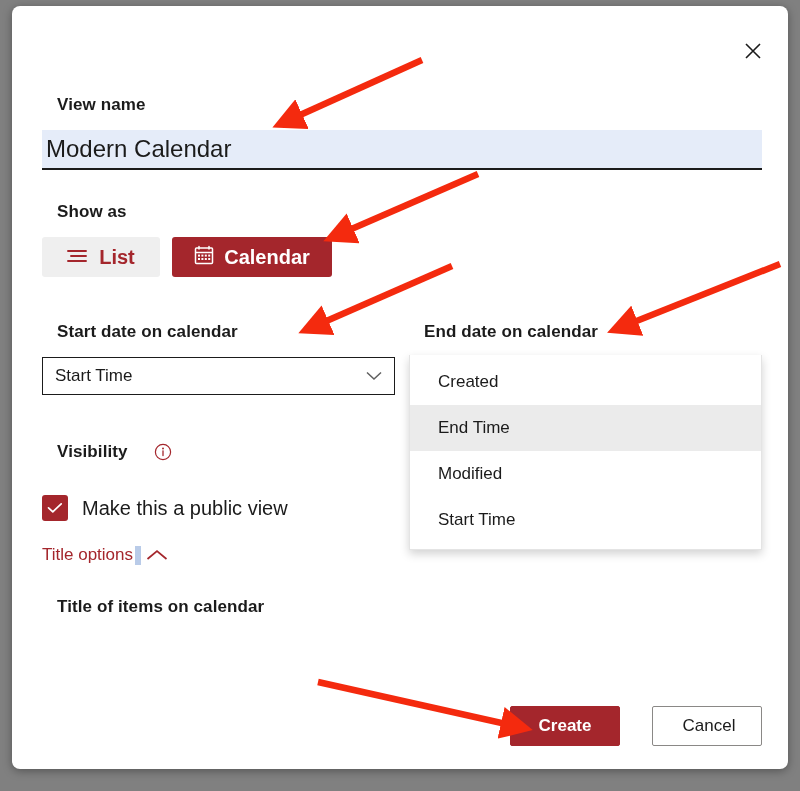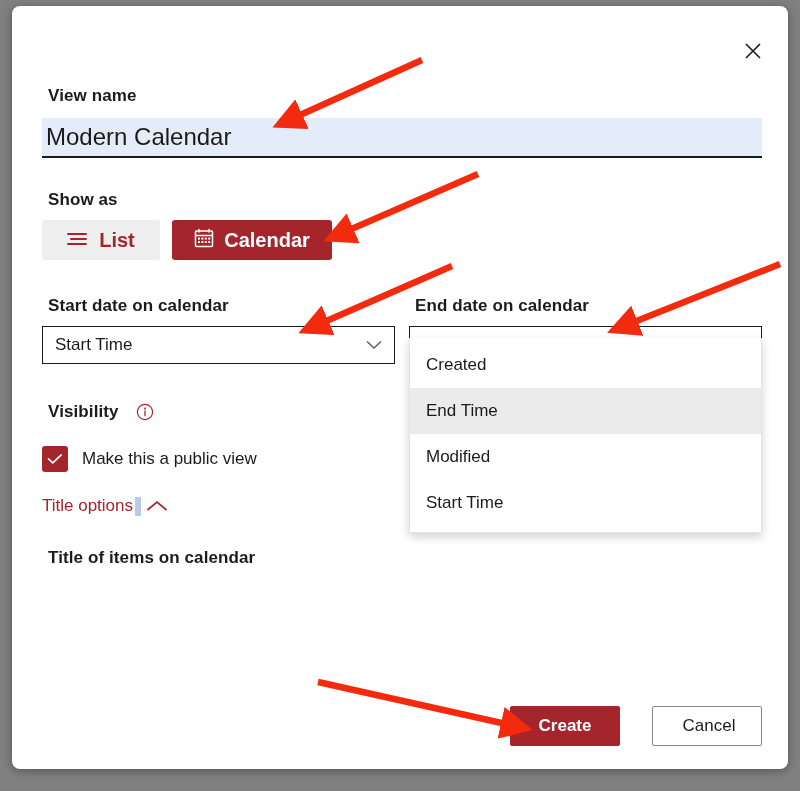--- a/index.html
+++ b/index.html
@@ -54,21 +54,21 @@
     left: 30px;
     top: 74px;
     right: 26px;
   }
 
   .field-label {
     font-size: 17px;
     font-weight: bold;
     color: #1b1b1b;
     letter-spacing: 0.1px;
-    margin: 6px;
+    margin: 15px;
     line-height: 20px;
   }
 
   
   .viewname-wrap {
     margin-top: 12px;
     position: relative;
     width: 720px;
     height: 40px;
     border-bottom: 2px solid #1b1b1b;
@@ -164,21 +164,21 @@
     border-top: none;
     box-shadow: 0 4px 9px rgba(0,0,0,0.18);
     box-sizing: border-box;
     z-index: 30;
     padding: 4px 0 6px 0;
   }
   .dropdown-item {
     height: 46px;
     display: flex;
     align-items: center;
-    padding-left: 16px;
+    padding-left: 28px;
     font-size: 17px;
     color: #1b1b1b;
     cursor: pointer;
     box-sizing: border-box;
   }
   .dropdown-item.selected { background: #ebebeb; }
 
   
   .visibility-label-row {
     margin-top: 32px;
@@ -198,21 +198,21 @@
     width: 26px;
     height: 26px;
     background: #a4262c;
     border-radius: 3px;
     display: flex;
     align-items: center;
     justify-content: center;
     cursor: pointer;
   }
   .checkbox-label {
-    font-size: 17px;
+    font-size: 20px;
     color: #1b1b1b;
   }
 
   .less-options-row {
     margin-top: 24px;
     display: flex;
     align-items: center;
     cursor: pointer;
     width: fit-content;
   }

